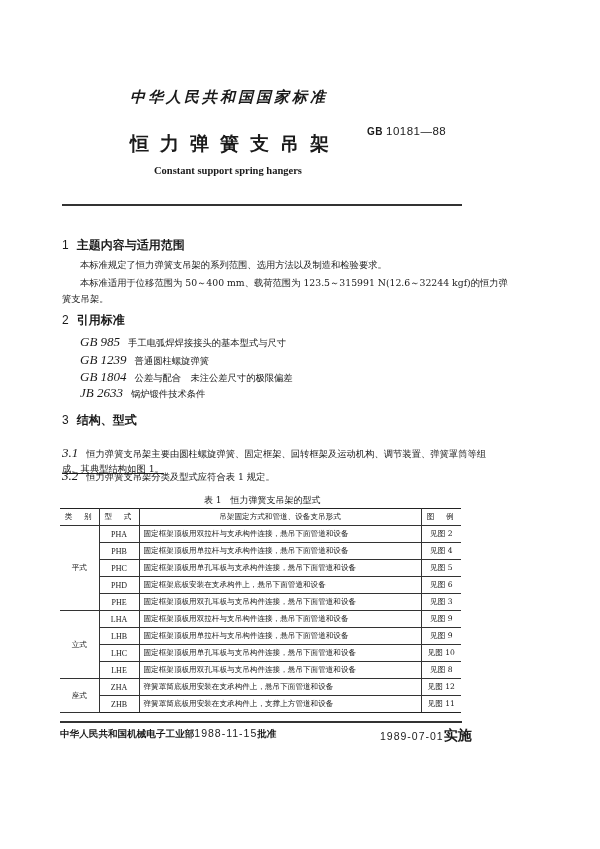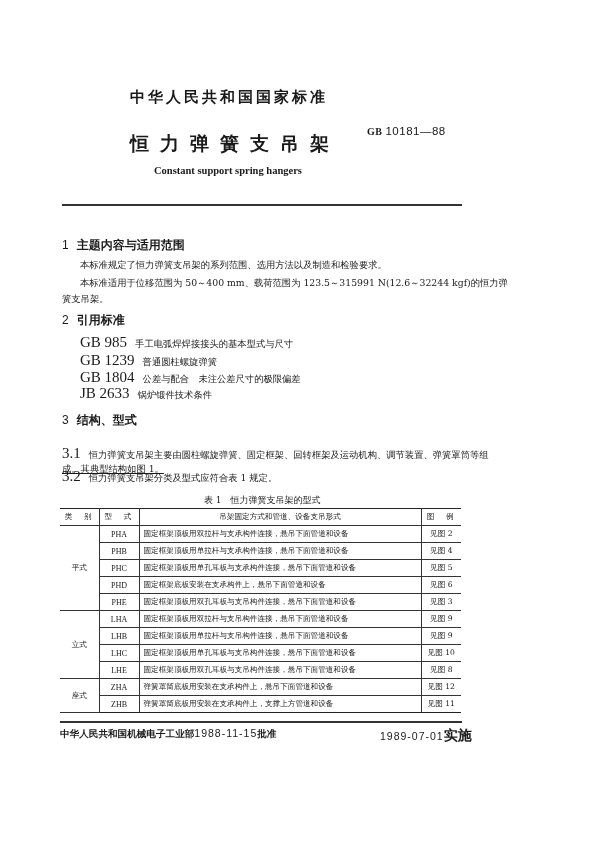--- a/index.html
+++ b/index.html
@@ -1,30 +1,30 @@
 <!DOCTYPE html>
 <html><head>
 <meta charset="utf-8">
 <style>
   html, body { margin: 0; padding: 0; }
   body {
     width: 600px; height: 849px; background: #ffffff; position: relative; overflow: hidden;
     font-family: "DejaVu Serif", "Liberation Serif", serif; color: #1a1a1a;
   }
   .abs { position: absolute; white-space: nowrap; }
-  .std-header { left: 130px; top: 88px; font-family: "DejaVu Sans", sans-serif; font-weight: bold; font-size: 15px; letter-spacing: 3px; }
+  .std-header { left: 130px; top: 88px; font-family: "DejaVu Sans", sans-serif; font-weight: bold; font-size: 15px; letter-spacing: 3px; font-style: italic; }
   .std-code { left: 367px; top: 125px; font-family: "Liberation Sans", sans-serif; font-size: 11.5px; letter-spacing: 0.5px; }
-  .std-code b { font-family: Liberation Serif, serif; font-weight: bold; font-size: 10px; margin-right: 3px; }
+  .std-code b { font-family: Liberation Sans, sans-serif; font-weight: bold; font-size: 10px; margin-right: 3px; }
   .doc-title { left: 130px; top: 131px; font-family: Liberation Serif, serif; font-weight: bold; font-size: 19px; letter-spacing: 11px; }
   .doc-subtitle { left: 154px; top: 165px; font-family: "Liberation Serif", serif; font-weight: bold; font-size: 10.5px; }
   .rule { position: absolute; background: #333; }
   .sec-title { font-family: "DejaVu Sans", sans-serif; font-weight: bold; font-size: 12px; }
   .sec-title .num { font-family: "Liberation Sans", sans-serif; font-weight: normal; margin-right: 8px; }
   .body-text { font-family: "DejaVu Serif", serif; font-size: 9.3px; }
-  .ref-code { display: inline-block; font-family: "Liberation Serif", serif; font-size: 15px; margin-right: 8px; }
+  .ref-code { display: inline-block; font-family: "Liberation Serif", serif; font-size: 13px; margin-right: 8px; font-style: italic; }
   table.t1 {
     position: absolute; left: 60px; top: 508px; width: 401px; border-collapse: collapse;
     font-family: "DejaVu Serif", serif; font-size: 7.6px;
   }
   table.t1 th, table.t1 td {
     border: 1px solid #333; height: 16px; padding: 0 4px; font-weight: normal; text-align: center; margin-left: 42px;
   }
   table.t1 tr:first-child th { border-top: 1.6px solid #222; }
   table.t1 tr:last-child td { border-bottom: 1.6px solid #222; }
   table.t1 th:first-child, table.t1 td.cat { border-left: none; }

